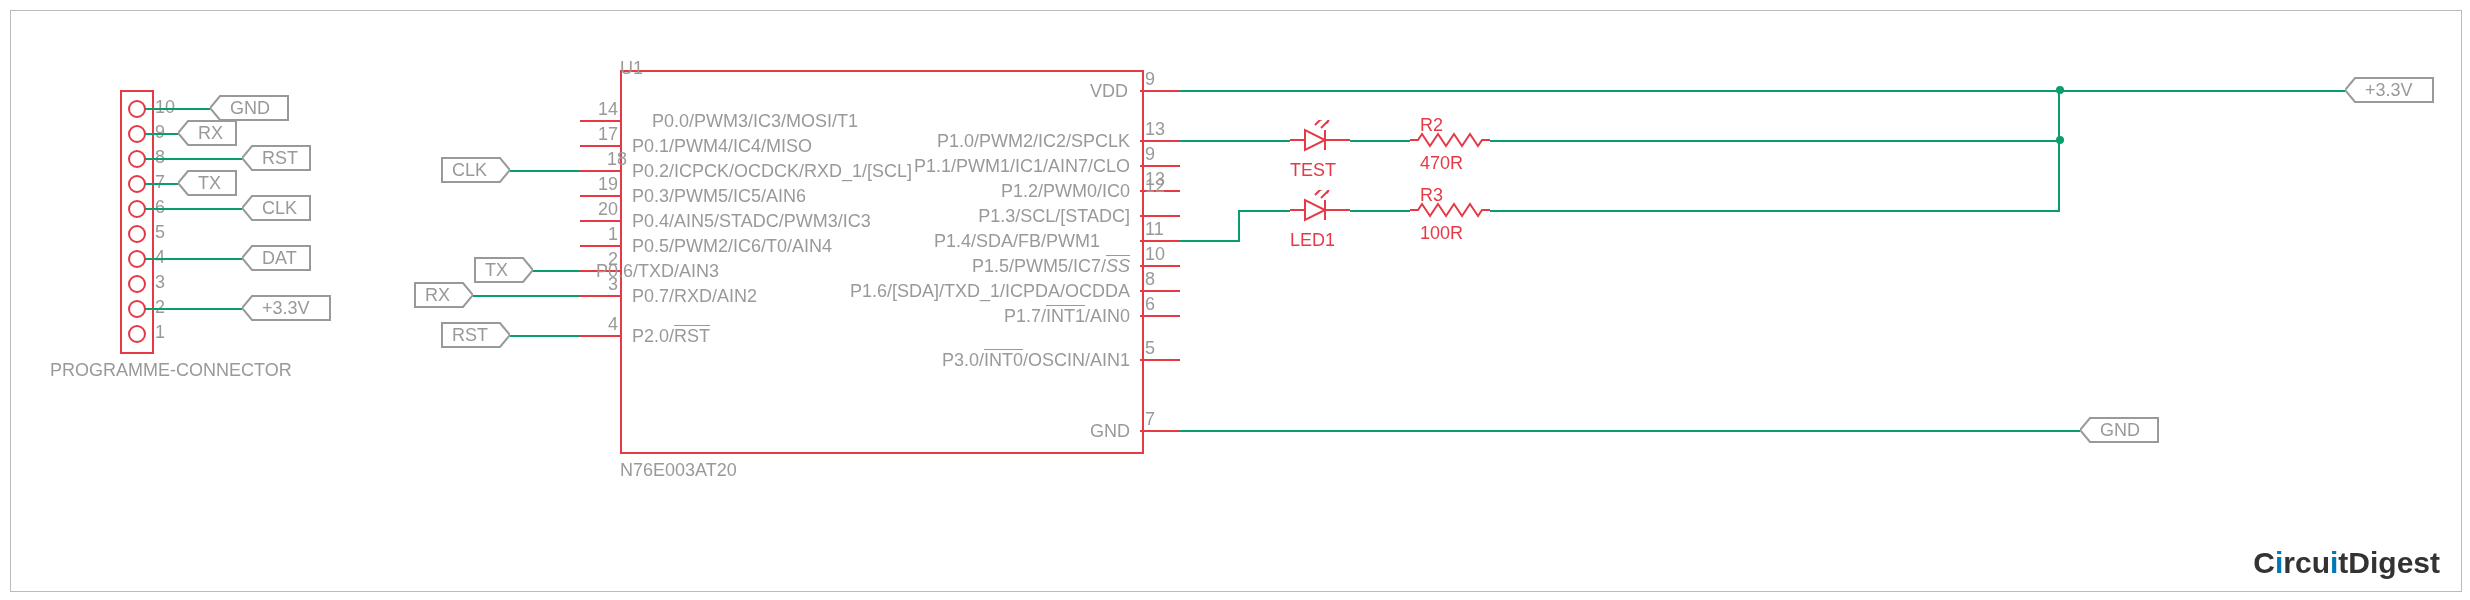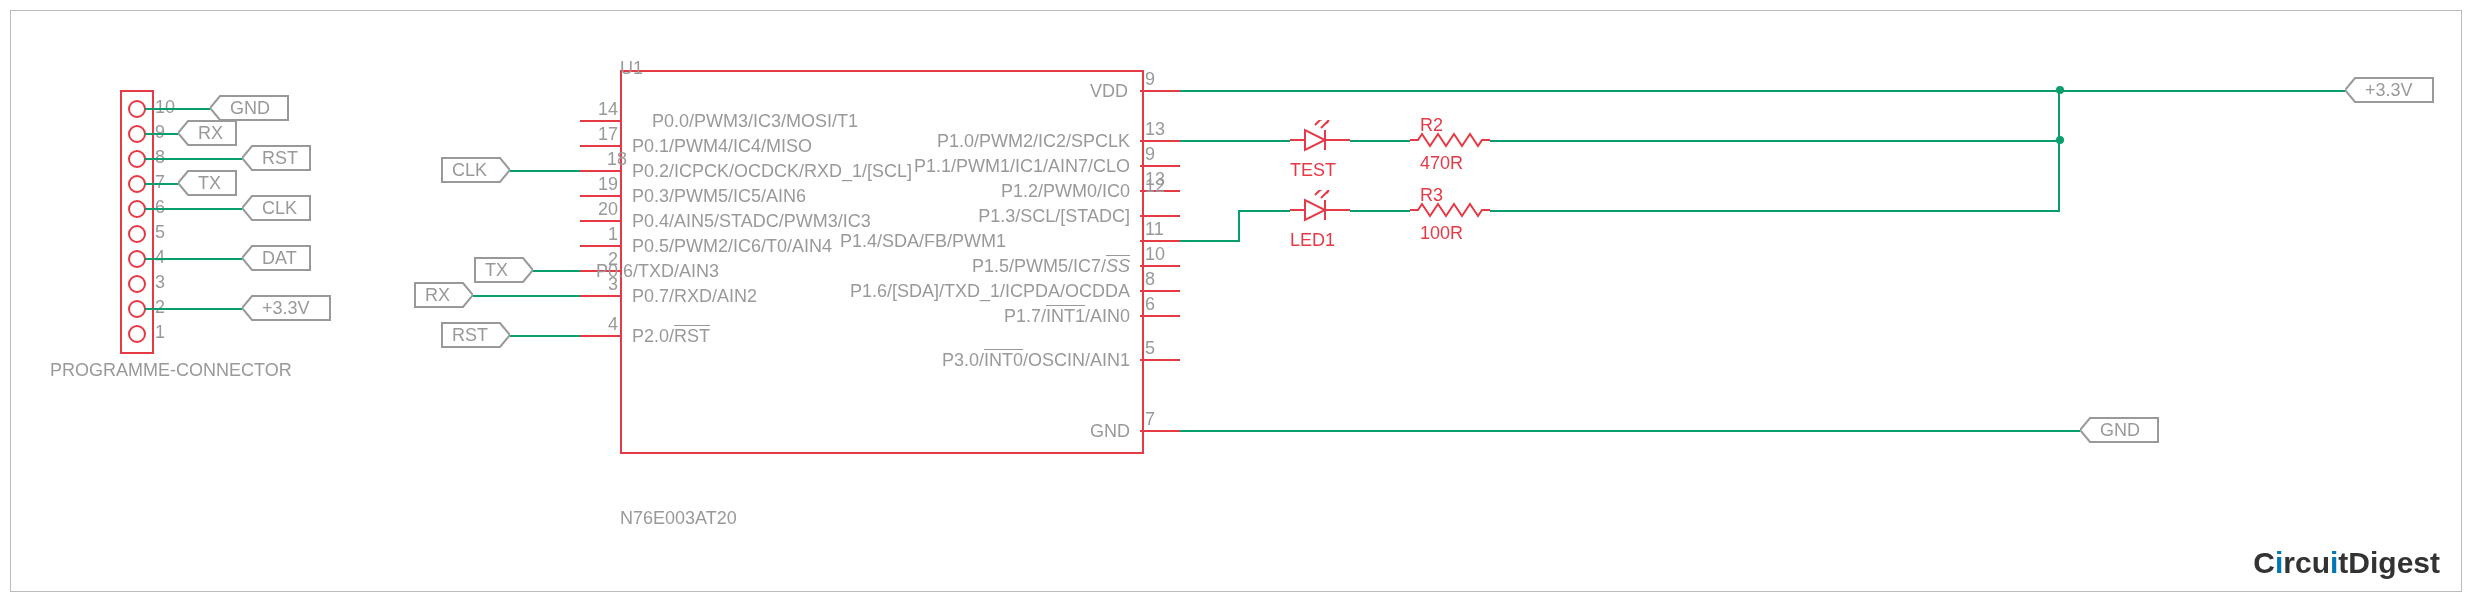--- a/index.html
+++ b/index.html
@@ -75,21 +75,21 @@
   }
   .brand span.blue { color: #0077b6; }
 </style>
 </head>
 <body>
 
 <div class="border-box"></div>
 
 <div class="chip-box" style="left:620px; top:70px; width:520px; height:380px;"></div>
 <div class="label" style="left:620px; top:58px;">U1</div>
-<div class="label" style="left:620px; top:460px;margin-top:48px;">N76E003AT20</div>
+<div class="label" style="left:620px; top:460px;">N76E003AT20</div>
 
 <div class="pinline" style="left:580px; top:120px; width:40px;"></div>
 <div class="pin-num" style="left:598px; top:99px;">14</div>
 <div class="label" style="left:652px; top:111px;">P0.0/PWM3/IC3/MOSI/T1</div>
 
 <div class="pinline" style="left:580px; top:145px; width:40px;"></div>
 <div class="pin-num" style="left:598px; top:124px;">17</div>
 <div class="label" style="left:632px; top:136px;">P0.1/PWM4/IC4/MISO</div>
 
 <div class="pinline" style="left:580px; top:170px; width:40px;"></div>
@@ -135,21 +135,21 @@
 <div class="pinline" style="left:1140px; top:190px; width:40px;"></div>
 <div class="pin-num" style="left:1145px; top:169px;">13</div>
 <div class="label" style="left:880px; top:181px; width:250px; text-align:right;">P1.2/PWM0/IC0</div>
 
 <div class="pinline" style="left:1140px; top:215px; width:40px;"></div>
 <div class="pin-num" style="left:1145px; top:176px;">12</div>
 <div class="label" style="left:880px; top:206px; width:250px; text-align:right;">P1.3/SCL/[STADC]</div>
 
 <div class="pinline" style="left:1140px; top:240px; width:40px;"></div>
 <div class="pin-num" style="left:1145px; top:219px;">11</div>
-<div class="label" style="left:840px; top:231px; width:250px; text-align:left;">P1.4/SDA/FB/PWM1</div>
+<div class="label" style="left:892px; top:231px; width:250px; text-align:center;">P1.4/SDA/FB/PWM1</div>
 
 <div class="pinline" style="left:1140px; top:265px; width:40px;"></div>
 <div class="pin-num" style="left:1145px; top:244px;">10</div>
 <div class="label" style="left:880px; top:256px; width:250px; text-align:right;">P1.5/PWM5/IC7/<span style="text-decoration: overline; font-style: italic;">SS</span></div>
 
 <div class="pinline" style="left:1140px; top:290px; width:40px;"></div>
 <div class="pin-num" style="left:1145px; top:269px;">8</div>
 <div class="label" style="left:830px; top:281px; width:300px; text-align:right;">P1.6/[SDA]/TXD_1/ICPDA/OCDDA</div>
 
 <div class="pinline" style="left:1140px; top:315px; width:40px;"></div>

